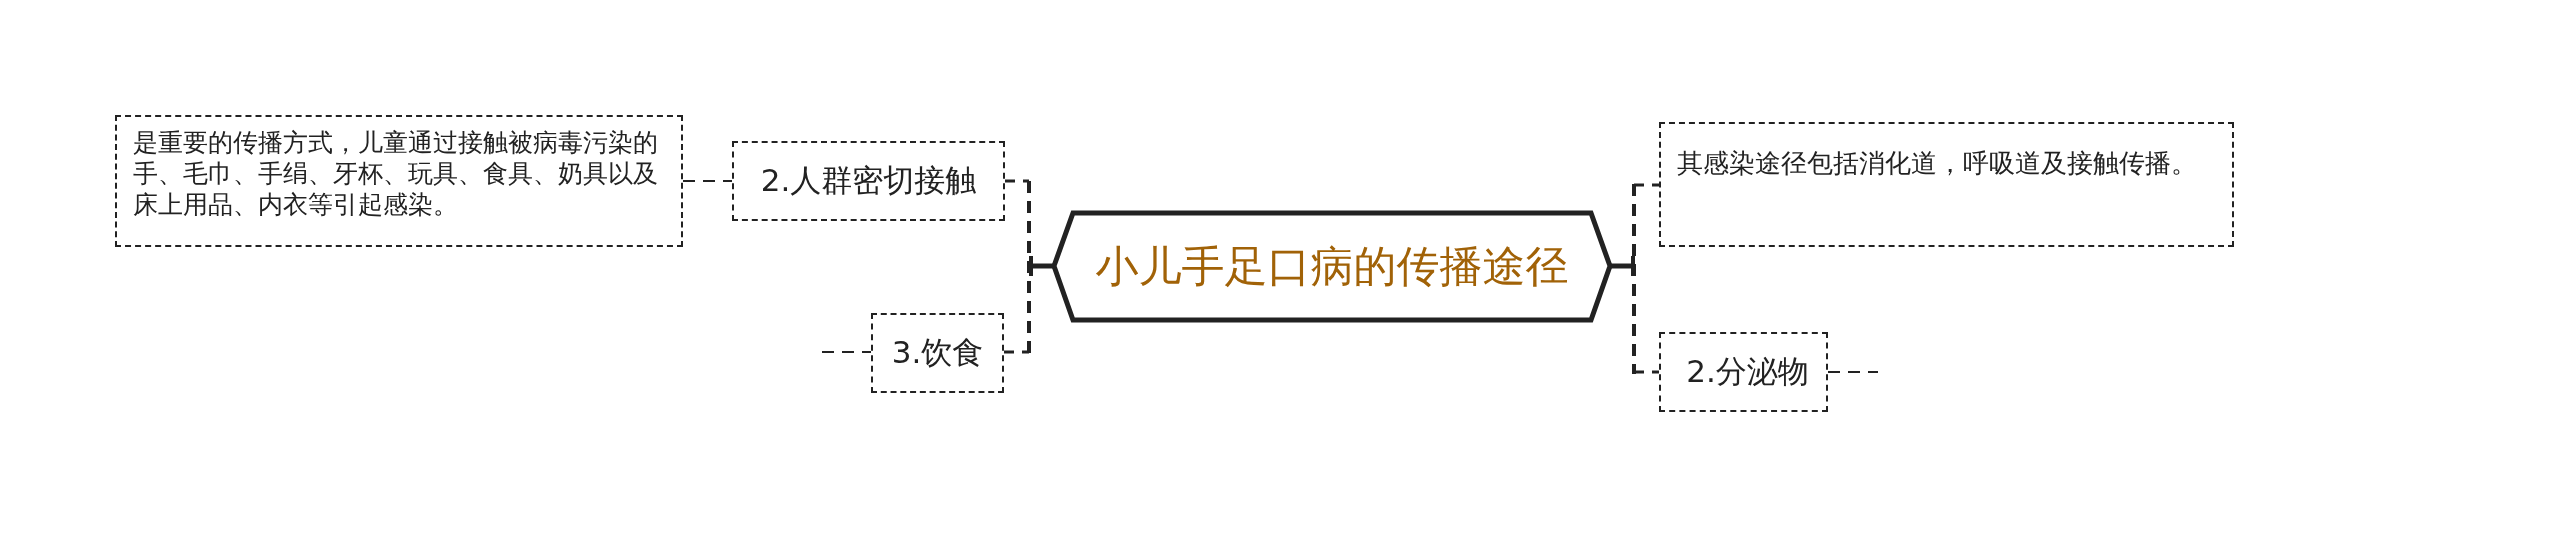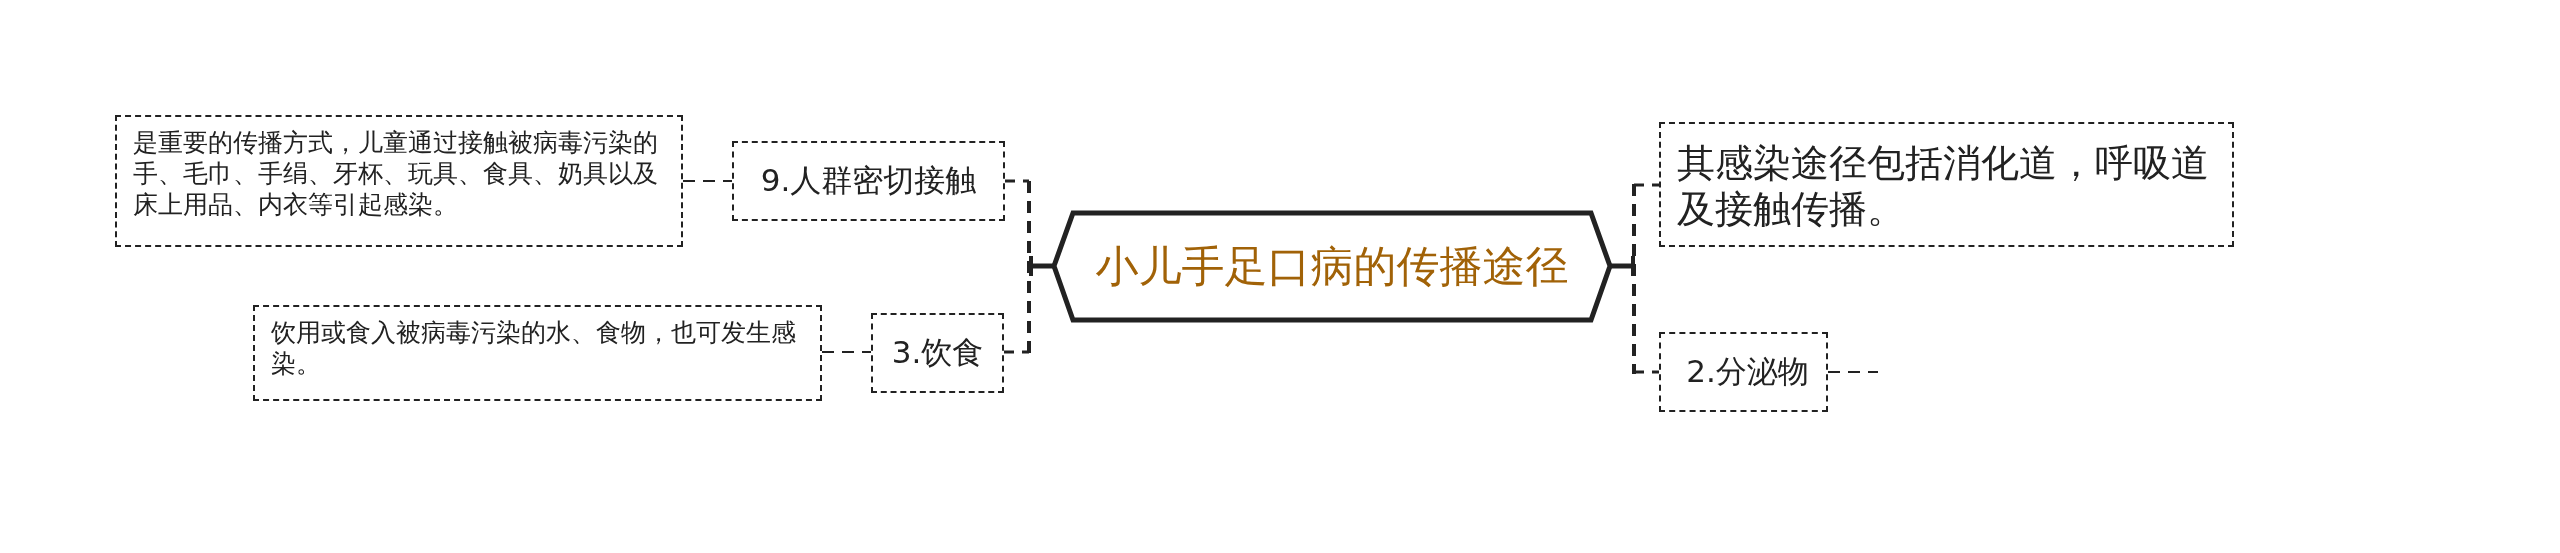--- a/index.html
+++ b/index.html
@@ -3,21 +3,21 @@
 <meta charset="utf-8">
 <style>
   html, body { margin: 0; padding: 0; background: #ffffff; }
   body { width: 2560px; height: 553px; position: relative; overflow: hidden;
          font-family: "DejaVu Sans", "Liberation Sans", sans-serif; color: #222222; }
   .canvas { position: absolute; left: 0; top: 0; width: 2560px; height: 553px; }
   svg.lines { position: absolute; left: 0; top: 0; width: 2560px; height: 553px; }
   .box { position: absolute; box-sizing: border-box; border: 2px dashed #222222; background: #ffffff; }
   .node { display: flex; align-items: center; justify-content: center; font-size: 31px; white-space: nowrap; }
   .detail { font-size: 25px; line-height: 31px; padding: 10px 16px; }
-  .detail-lg { font-size: 38px; line-height: 46px; padding: 16px 16px; }
+  .detail-lg { font-size: 26px; line-height: 46px; padding: 16px 16px; }
   .root-label { position: absolute; left: 1054px; top: 213px; width: 556px; height: 107px;
                 display: flex; align-items: center; justify-content: center; font-size: 43px; color: #a16207; white-space: nowrap; }
 </style>
 </head>
 <body>
 
 <div class="canvas">
 
   <svg class="lines" viewBox="0 0 2560 553">
 
@@ -48,26 +48,23 @@
     <line x1="1828" y1="372" x2="1878" y2="372" stroke="#222222" stroke-width="2" stroke-dasharray="12,8"></line>
   </svg>
 
   <div class="root-label">小儿手足口病的传播途径</div>
 
   <div class="box detail" style="left:115px; top:115px; width:568px; height:132px;">
     <span>是重要的传播方式，儿童通过接触被病毒污染的手、毛巾、手绢、牙杯、玩具、食具、奶具以及床上用品、内衣等引起感染。</span>
   </div>
 
   <div class="box node" style="left:732px; top:141px; width:273px; height:80px;">
-    <span>9.人群密切接触</span>
+    <span>2.人群密切接触</span>
   </div>
 
-  <div class="box detail" style="left:253px; top:305px; width:569px; height:96px;">
-    <span>饮用或食入被病毒污染的水、食物，也可发生感染。</span>
-  </div>
 
   <div class="box node" style="left:871px; top:313px; width:133px; height:80px;align-items:center;">
     <span>3.饮食</span>
   </div>
 
   <div class="box detail-lg" style="left:1659px; top:122px; width:575px; height:125px;">
     <span>其感染途径包括消化道，呼吸道及接触传播。</span>
   </div>
 
   <div class="box node" style="left:1659px; top:332px; width:169px; height:80px;padding-left:8px;">

